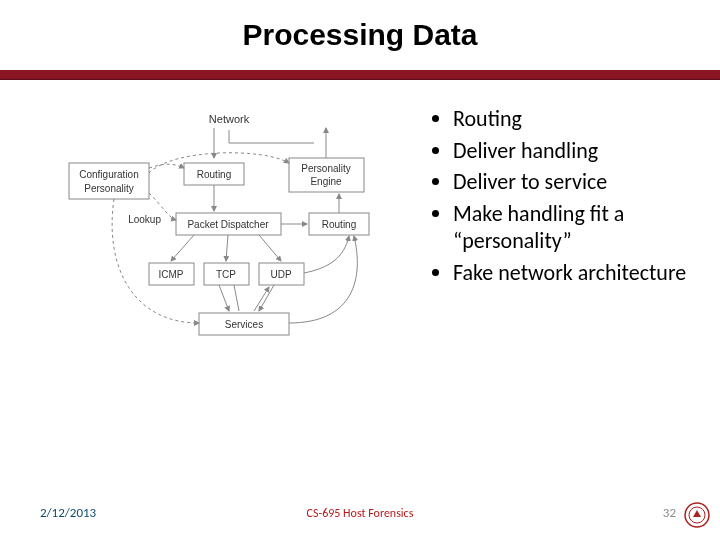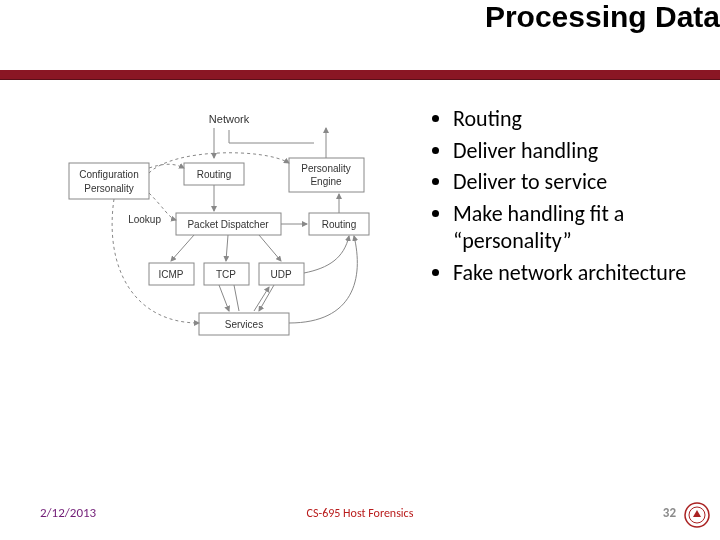--- a/index.html
+++ b/index.html
@@ -4,24 +4,24 @@
 <style>
   * { box-sizing: border-box; }
   html, body { margin:0; padding:0; }
   body {
     width:720px; height:540px;
     background:#fff;
     font-family: Calibri, "Segoe UI", Arial, sans-serif;
     position:relative; overflow:hidden;
   }
   .title {
-    width:100%; text-align:right;
+    width:100%; text-align:center;
     font-family: Arial, sans-serif;
     font-weight:700; font-size:30px;
-    color:#000;
+    margin-top:18px; color:#000;
   }
   .bar {
     position:absolute; left:0; top:70px;
     width:100%; height:10px; background:#8a1624;
     border-bottom:1px solid #5a0e18;
   }
   .content { position:absolute; left:0; top:90px; width:100%; height:380px;margin-left:36px; }
   .diagram { position:absolute; left:28px; top:18px; width:340px; height:280px; }
   .diagram svg { width:100%; height:100%; }
   .node { fill:#fff; stroke:#888; stroke-width:1; }
@@ -31,29 +31,29 @@
   .dashed { stroke-dasharray:3 3; }
   .arrowhead { fill:#888; }
   .bullets {
     position:absolute; left:395px; top:15px; width:300px;
     font-size:22px; color:#000;
   }
   .bullets ul { margin:0; padding-left:22px; }
   .bullets li { margin-bottom:4px; line-height:1.25; }
   .foot-left {
     position:absolute; left:40px; bottom:20px;
-    font-size:13px; color:#701a75;
+    font-size:13px; color:#0c4a6e;
   }
   .foot-center {
     position:absolute; left:0; bottom:20px; width:100%;
     text-align:center; font-size:12px; color:#b91c1c;
   }
   .foot-right {
     position:absolute; right:44px; bottom:20px;
-    font-size:13px; color:#8b8b8b;font-weight:bold;
+    font-size:13px; color:#8b8b8b;
   }
   .seal {
     position:absolute; right:10px; bottom:12px;
     width:26px; height:26px;
   }
 </style>
 </head>
 <body>
 
 <div class="title">Processing Data</div>

